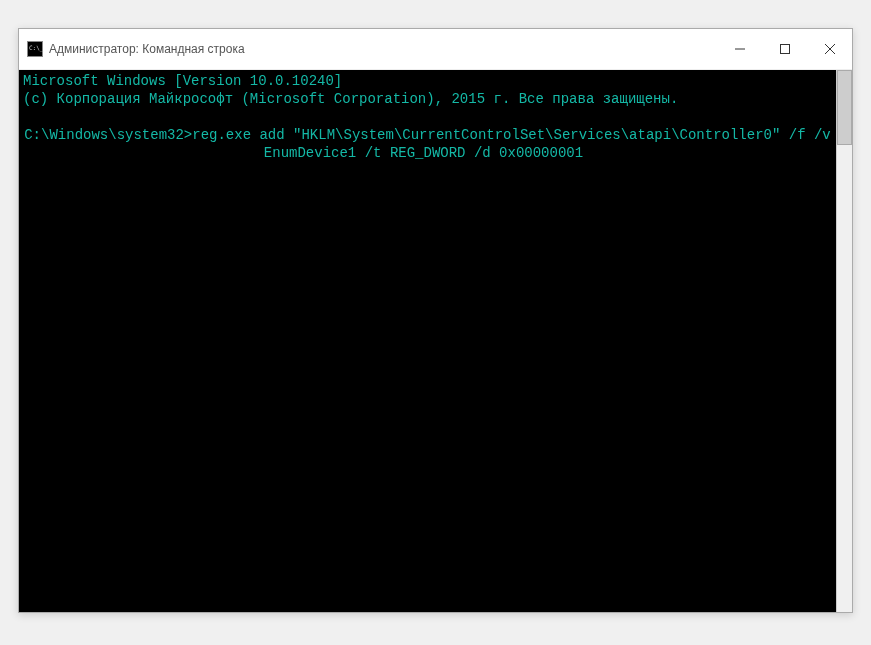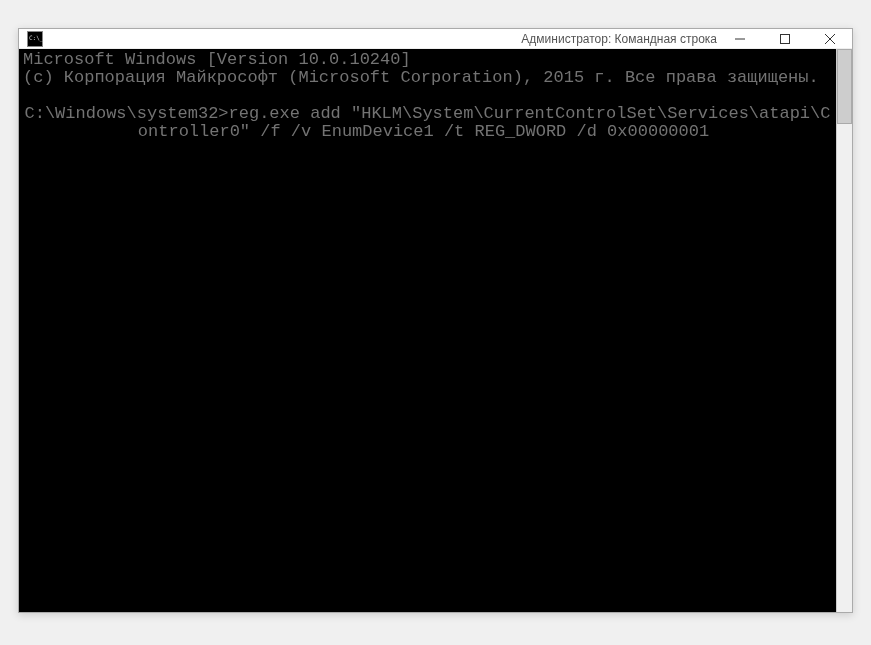--- a/index.html
+++ b/index.html
@@ -18,27 +18,26 @@
     .window {
       background: #ffffff;
       border: 1px solid #aaa;
       width: 100%;
       height: 585px;
       display: flex;
       flex-direction: column;
       box-shadow: 0 2px 8px rgba(0,0,0,0.15);
     }
     .titlebar {
-      height: 20px;
+      height: 41px;
       background: #ffffff;
       display: flex;
       align-items: center;
       padding: 0 0 0 8px;
       border-bottom: 1px solid #eee;
-      text-align: right;
     }
     .titlebar-icon {
       width: 16px;
       height: 16px;
       background: #000;
       border: 1px solid #888;
       display: flex;
       align-items: center;
       justify-content: center;
       margin-right: 6px;
@@ -77,23 +76,23 @@
     .console-body {
       flex: 1;
       background: #000000;
       display: flex;
       overflow: hidden;
     }
     .console-content {
       flex: 1;
       padding: 2px 4px;
       font-family: 'Consolas', 'Courier New', monospace;
-      font-size: 17px;
+      font-size: 14px;
       line-height: 18px;
-      color: #737373;
+      color: #14b8a6;
       white-space: pre-wrap;
       word-break: break-all;
       overflow: hidden;
     }
     .scrollbar {
       width: 16px;
       background: #f0f0f0;
       position: relative;
       border-left: 1px solid #ccc;
     }

